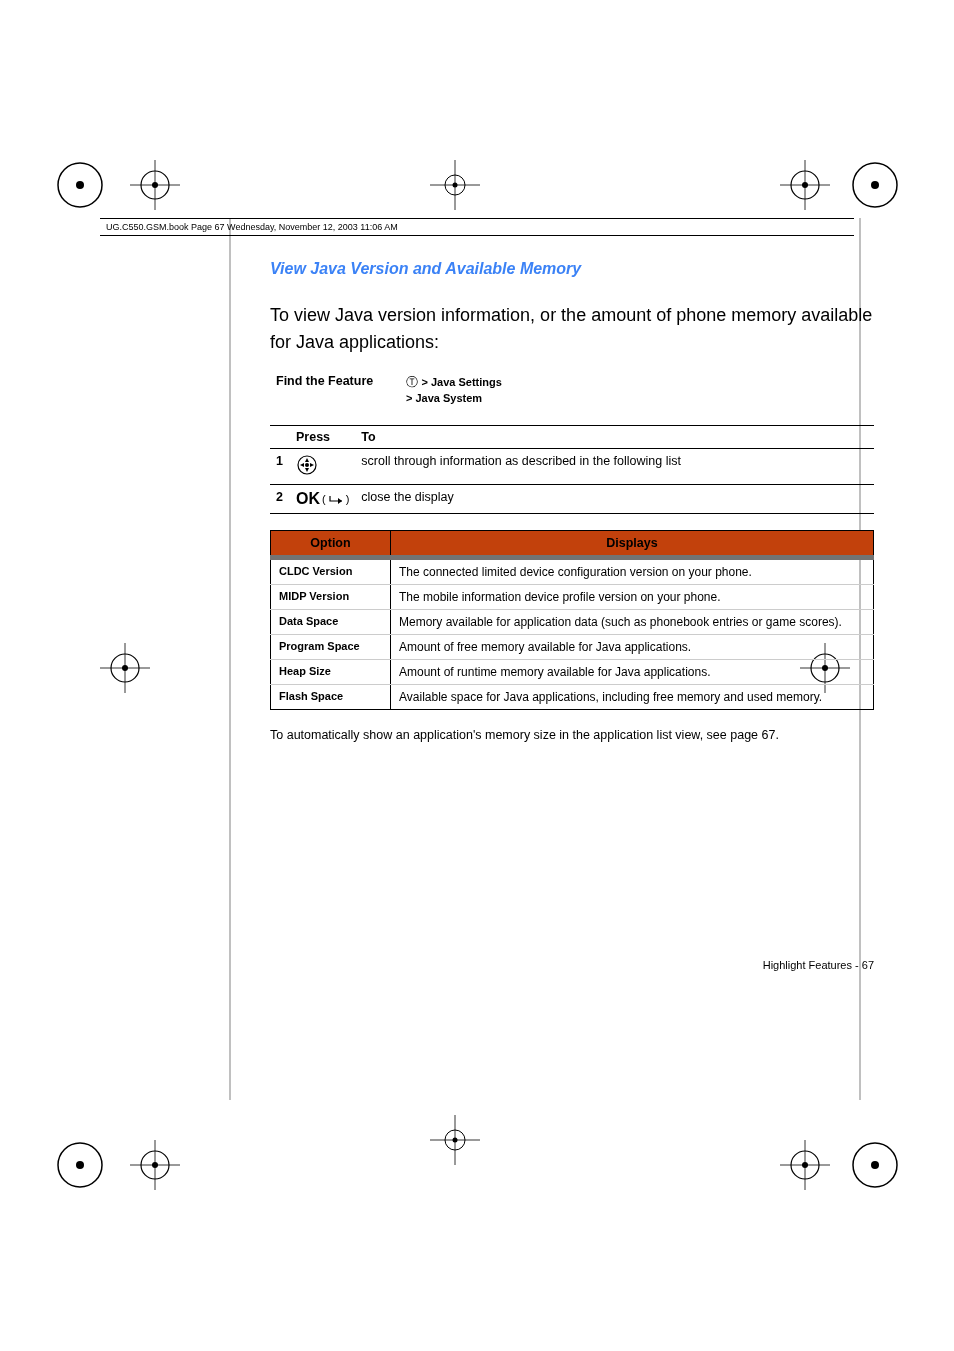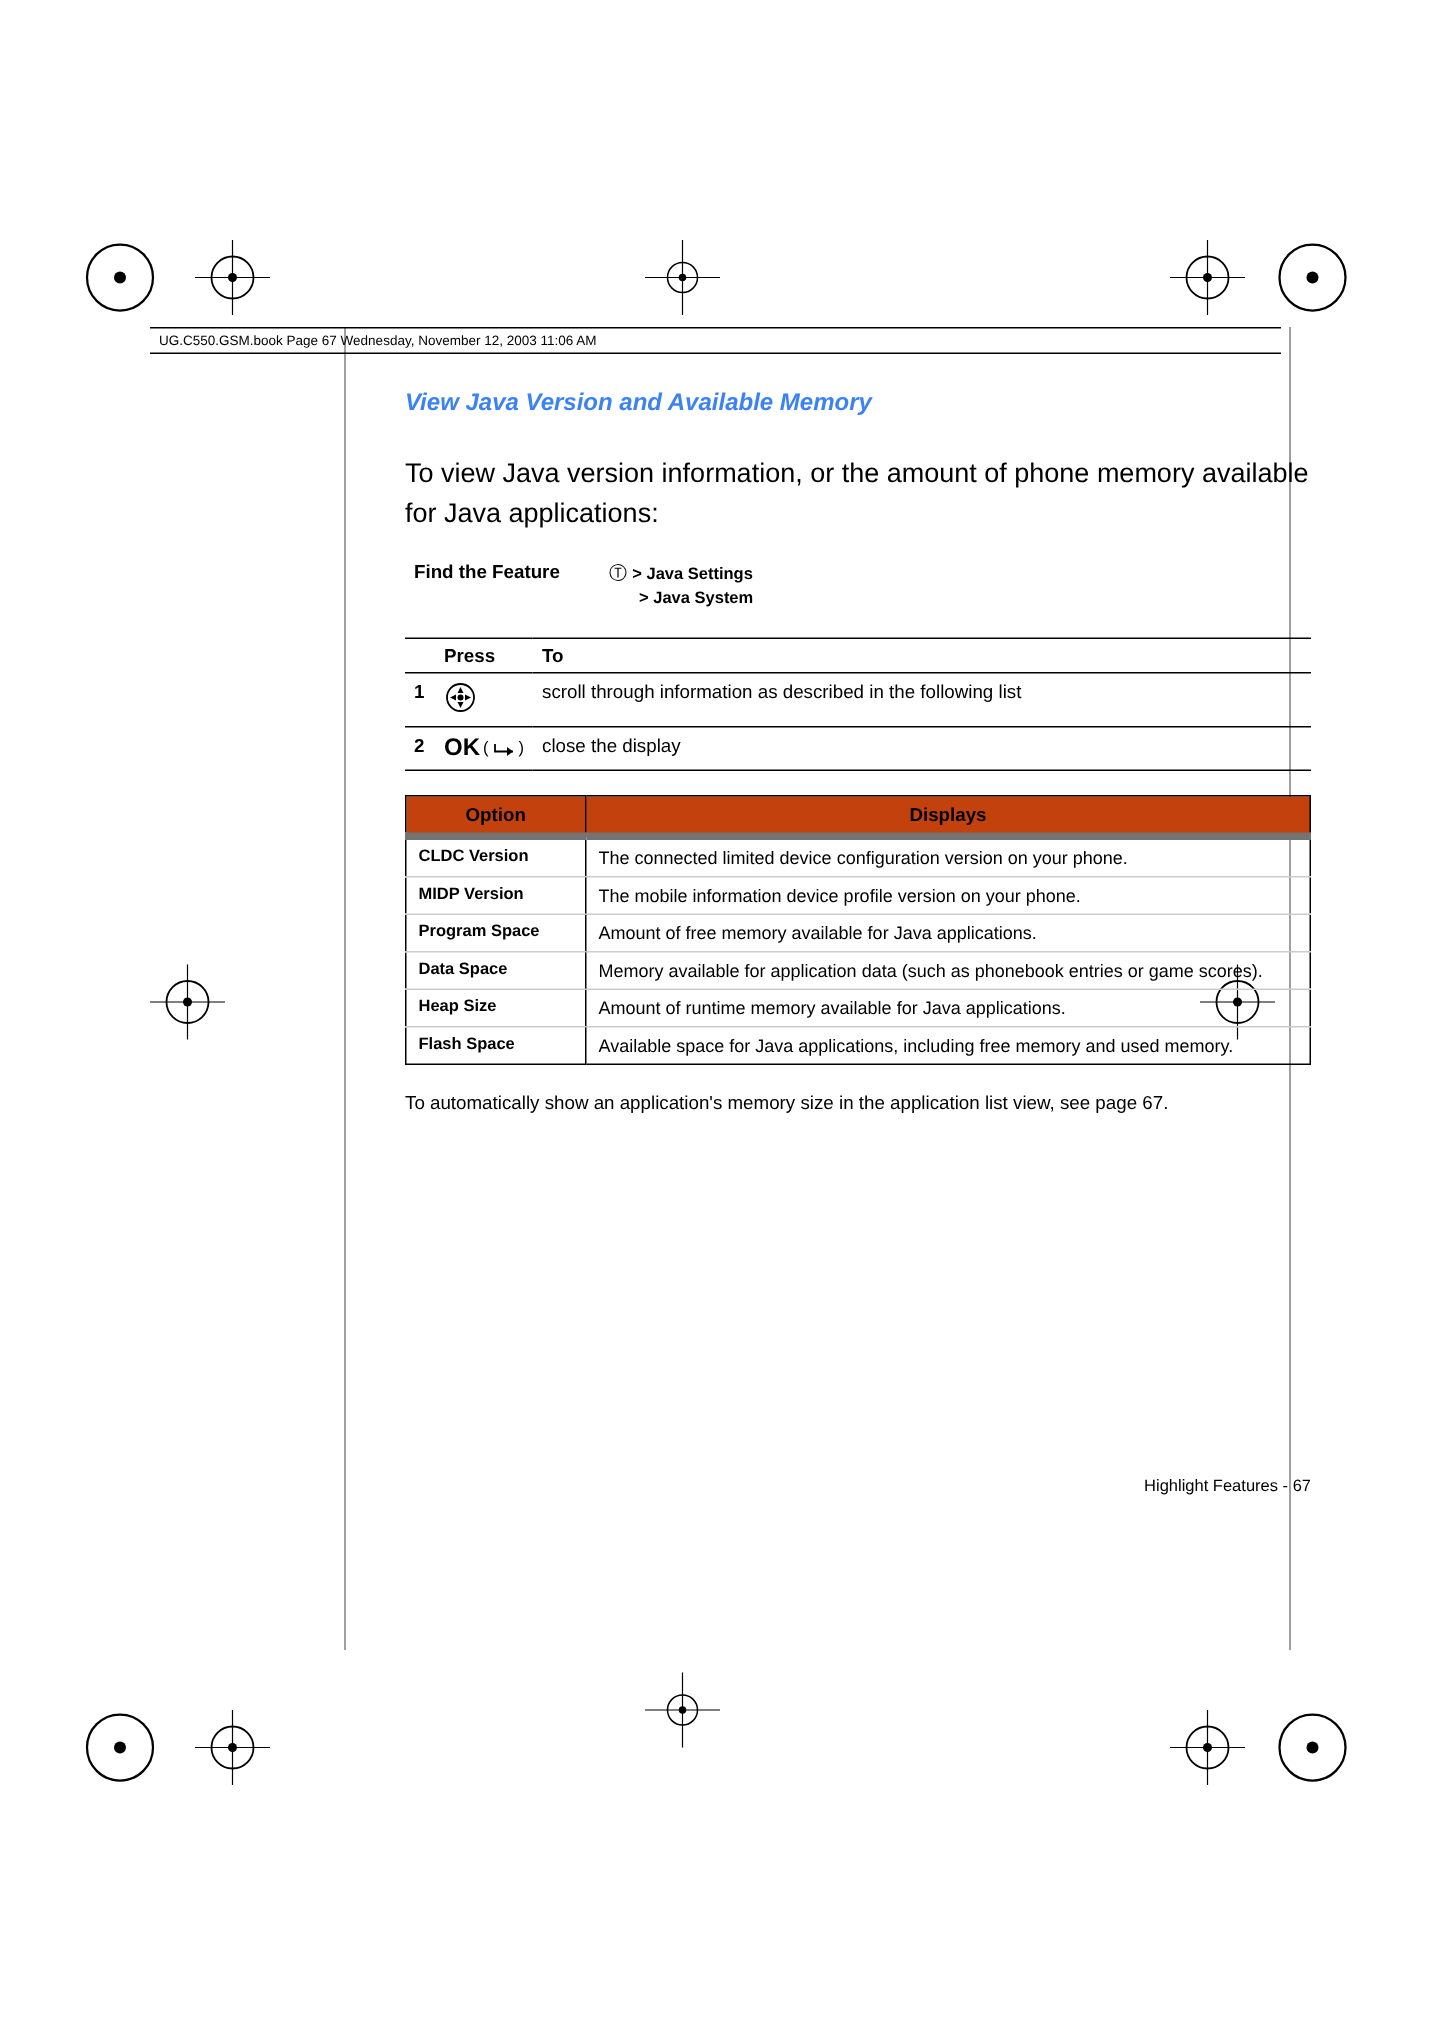--- a/index.html
+++ b/index.html
@@ -171,21 +171,21 @@
 
     .outro-text {
       font-size: 12.5px;
       line-height: 1.5;
       margin-top: 8px;
     }
 
     
     .footer {
       position: absolute;
-      bottom: 354px;
+      bottom: 380px;
       left: 270px;
       right: 80px;
       display: flex;
       justify-content: flex-end;
       font-size: 11px;
       color: #000;
     }
 
     .page-reg-marks {
       position: absolute;
@@ -281,21 +281,21 @@
 
     <div class="intro-text">To view Java version information, or the amount of phone memory available for Java applications:</div>
 
     <table class="feature-table">
       <tbody>
           <tr>
         <td class="feature-label">Find the Feature</td>
         <td class="feature-value">
           <span style="font-size:12px;">Ⓣ</span>
           <span class="menu-item" style="font-weight:bold; font-size:11px;"> &gt; <b>Java Settings</b></span><br>
-          <span class="menu-item" style="margin-left:20px; font-weight:bold; font-size:11px;">&gt; <b>Java System</b></span>
+          <span class="menu-item" style="font-weight:bold; font-size:11px;">&gt; <b>Java System</b></span>
         </td>
       </tr>
     </tbody>
       </table>
 
     <table class="press-table">
       <thead>
         <tr>
           <th class="press-num" style="width:20px;"></th>
           <th class="press-icon">Press</th>
@@ -346,26 +346,26 @@
       <tbody id="info-table-body">
       <tr>
       <td>CLDC Version</td>
       <td>The connected limited device configuration version on your phone.</td>
     </tr>
           <tr>
       <td>MIDP Version</td>
       <td>The mobile information device profile version on your phone.</td>
     </tr>
           <tr>
+      <td>Data Space</td>
+      <td>Memory available for application data (such as phonebook entries or game scores).</td>
+    </tr>
+          <tr>
       <td>Program Space</td>
       <td>Amount of free memory available for Java applications.</td>
-    </tr>
-          <tr>
-      <td>Data Space</td>
-      <td>Memory available for application data (such as phonebook entries or game scores).</td>
     </tr>
           <tr>
       <td>Heap Size</td>
       <td>Amount of runtime memory available for Java applications.</td>
     </tr>
           <tr>
       <td>Flash Space</td>
       <td>Available space for Java applications, including free memory and used memory.</td>
     </tr>
         </tbody>

